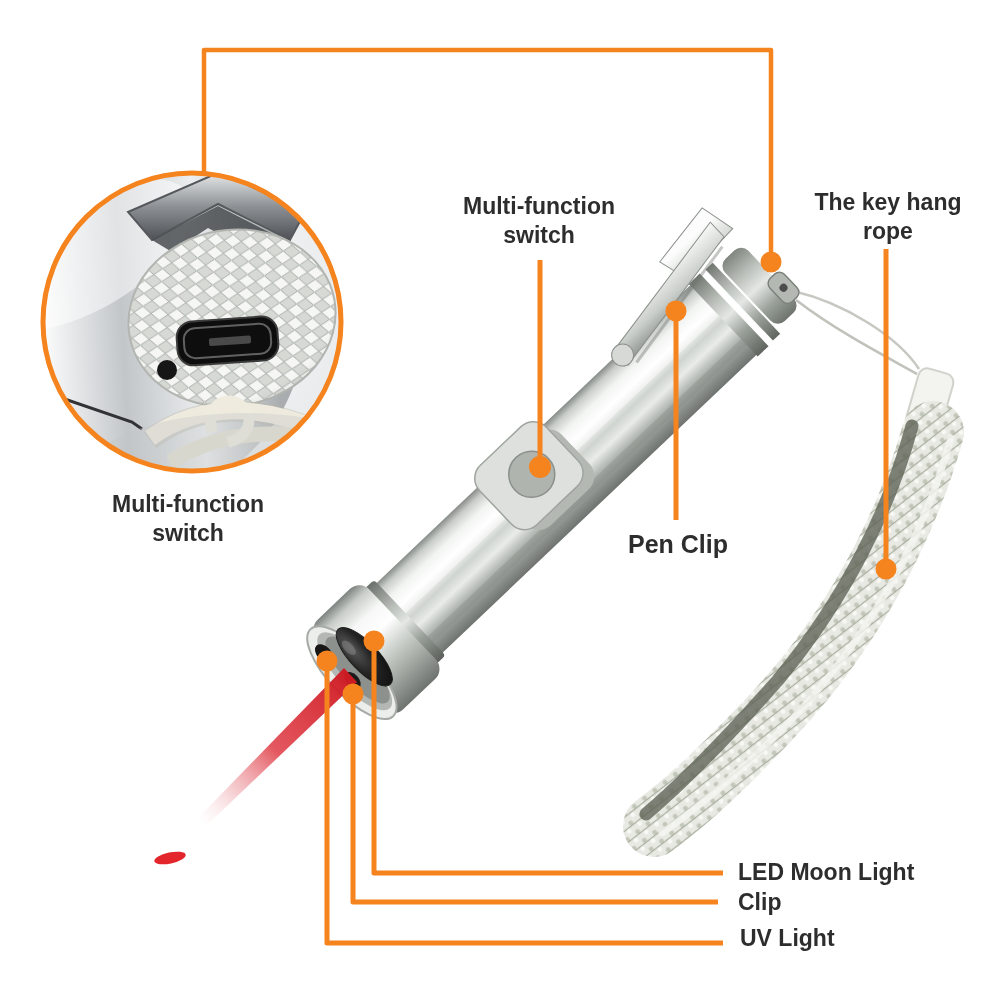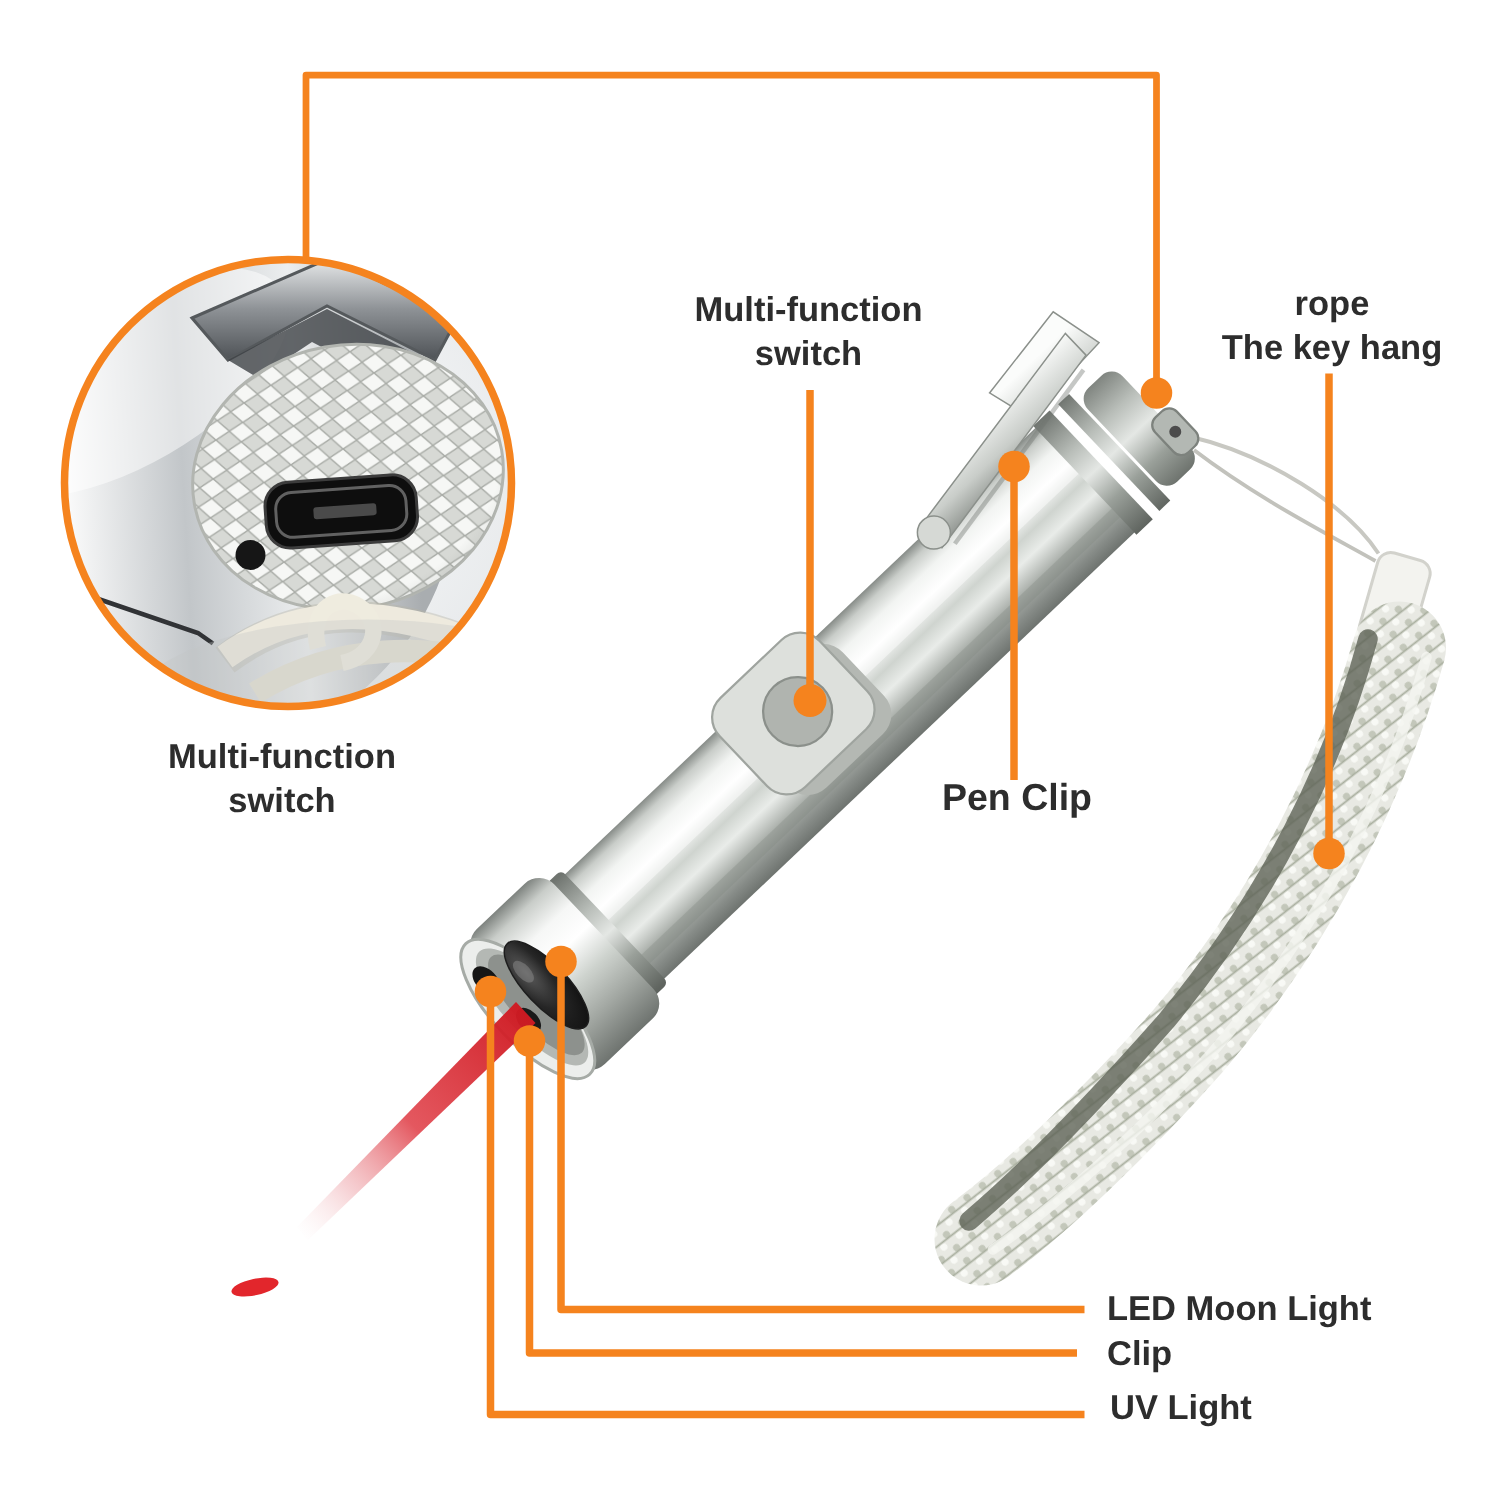--- a/index.html
+++ b/index.html
@@ -191,30 +191,30 @@
     <circle cx="327" cy="661" r="10.5"></circle>
   </g>
 </svg>
 
 <div class="lbl center" style="left:539px;top:192px;">
   <span>Multi-function</span>
   <span>switch</span>
 </div>
 
 <div class="lbl center" style="left:888px;top:188px;">
+  <span>The key hang</span>
   <span>rope</span>
-  <span>The key hang</span>
 </div>
 
 <div class="lbl center" style="left:188px;top:490px;">
   <span>Multi-function</span>
   <span>switch</span>
 </div>
 
-<div class="lbl center" style="left:678px;top:518px;font-size:25px;">
+<div class="lbl center" style="left:678px;top:530px;font-size:25px;">
   <span>Pen Clip</span>
 </div>
 
 <div class="lbl" style="left:738px;top:858px;">
   <span>LED Moon Light</span>
 </div>
 
 <div class="lbl" style="left:738px;top:888px;">
   <span>Clip</span>
 </div>

